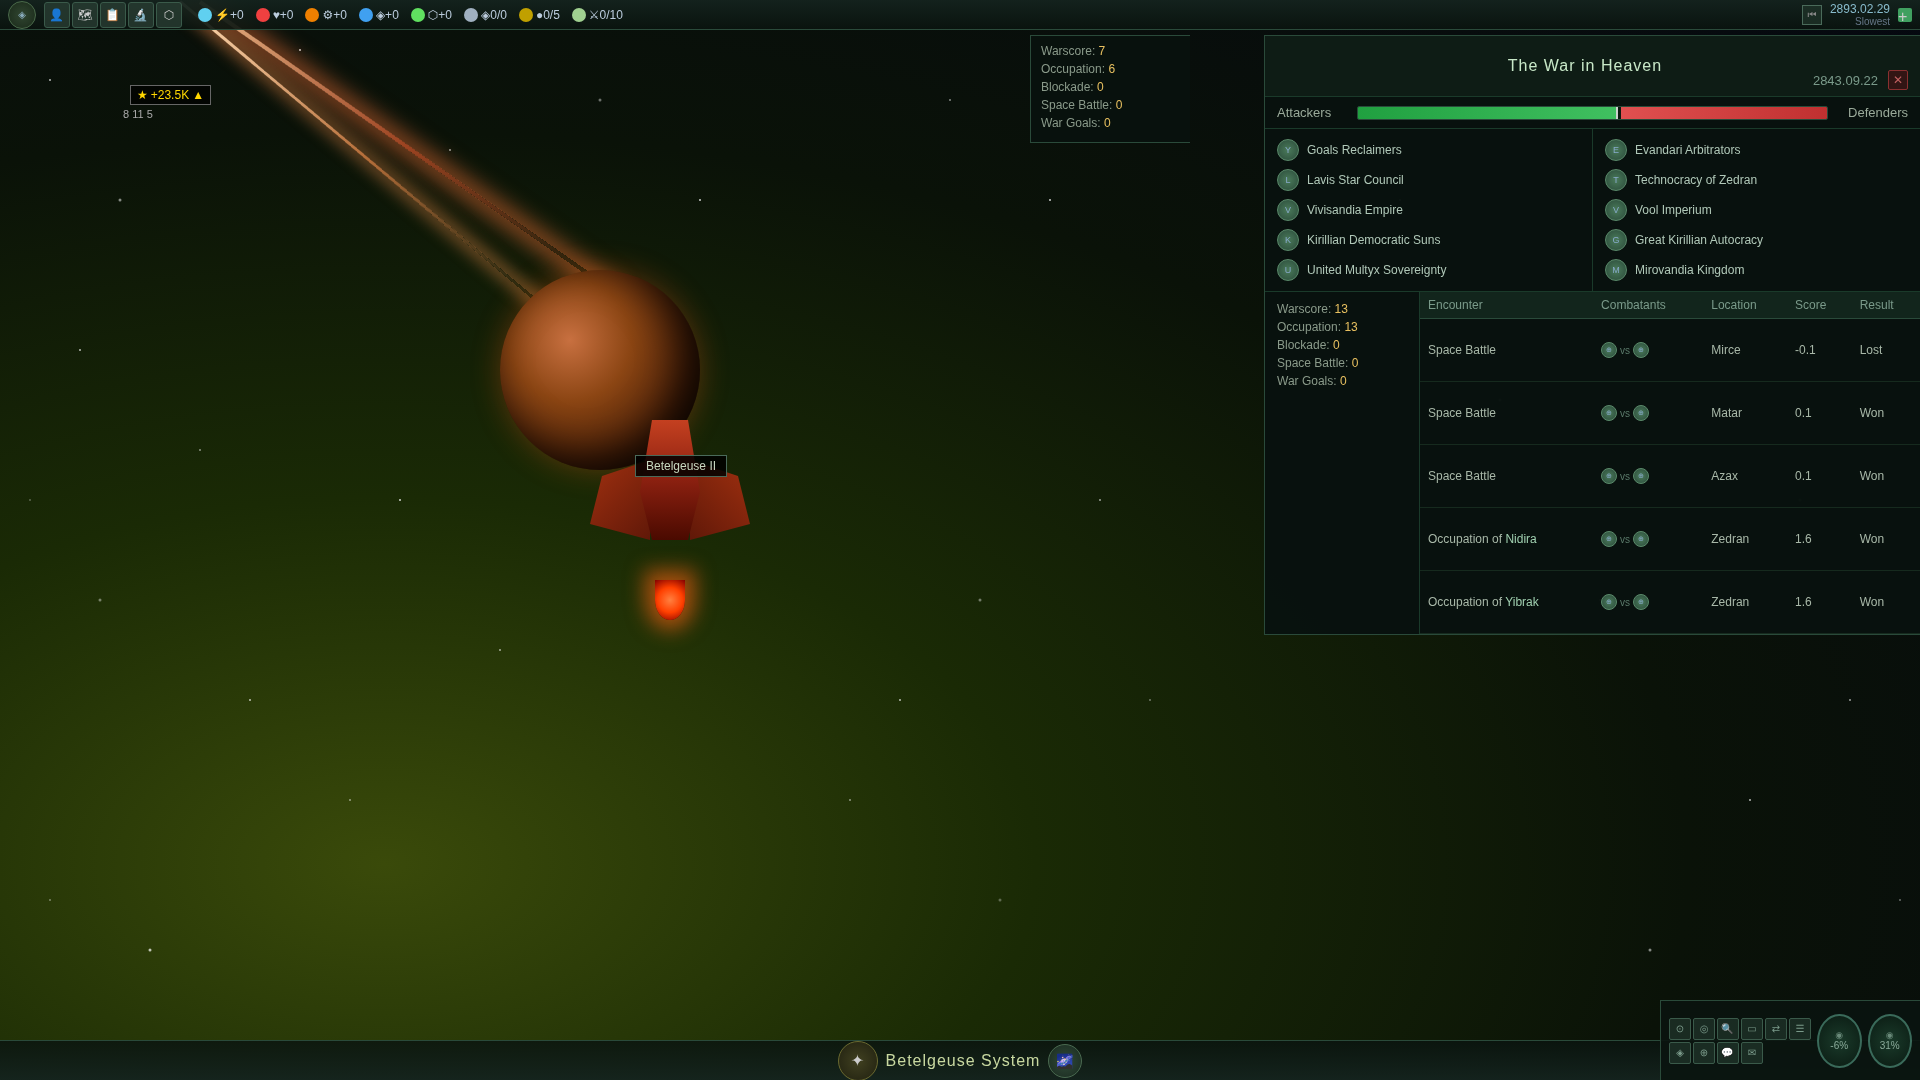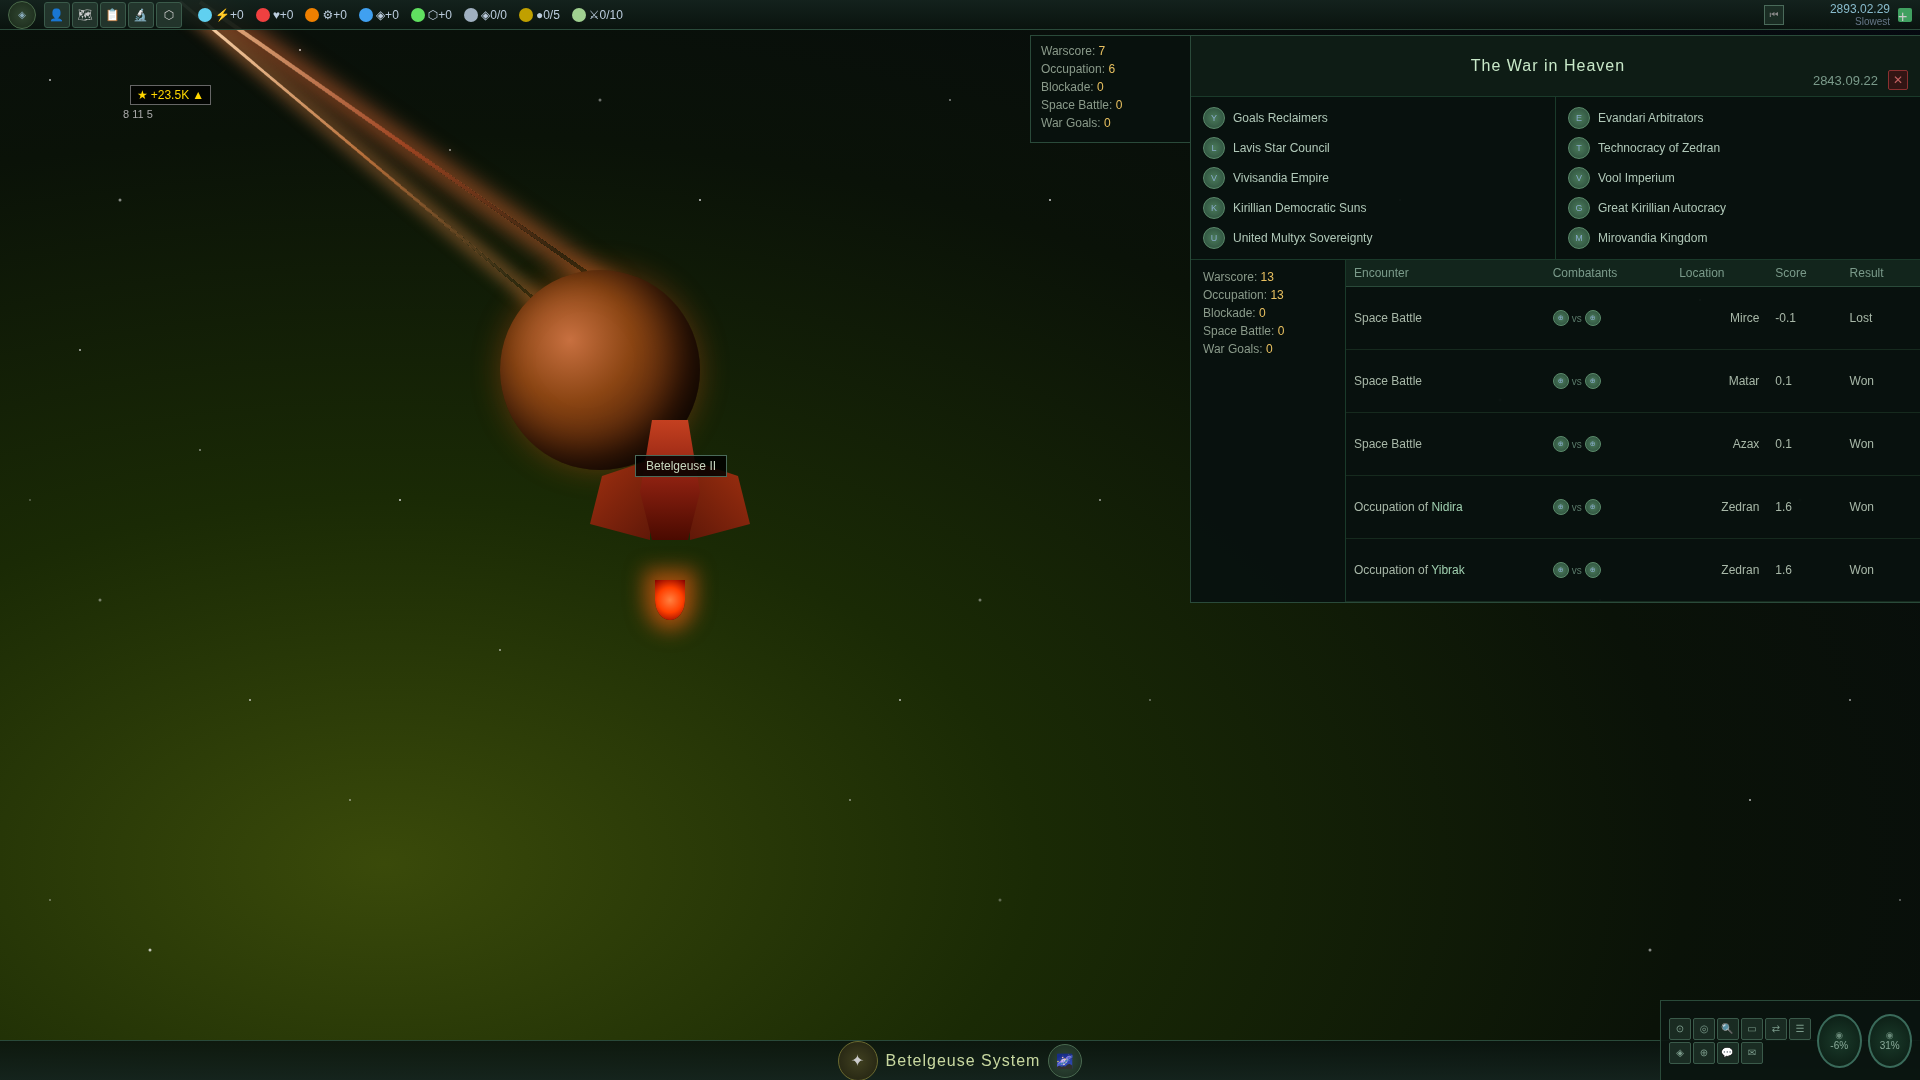--- a/index.html
+++ b/index.html
@@ -351,21 +351,21 @@
       font-size: 10px;
       color: #7a9a8a;
       cursor: pointer;
     }
 
     
     #war-panel {
       position: absolute;
       top: 35px;
       right: 0;
-      width: 730px;
+      width: 656px;
       background: rgba(8, 18, 14, 0.97);
       border: 1px solid #2a4a3a;
       border-right: none;
       z-index: 20;
     }
 
     .war-panel-header {
       display: flex;
       align-items: center;
       justify-content: space-between;
@@ -549,21 +549,21 @@
       color: #8ac;
     }
     .vs-text {
       color: #5a7a6a;
       font-size: 10px;
     }
     .score-neg { color: #e05050; }
     .score-pos { color: #50d070; }
     .result-won { color: #50c870; }
     .result-lost { color: #e05050; margin-top: 40px; }
-    .location-highlight { color: #80c0e0; text-align: right; }
+    .location-highlight { color: #80c0e0; }
 
     
     .encounter-link { color: #a0d0b0; }
 
     
     #right-war-stats {
       position: absolute;
       top: 35px;
       right: 730px;
       width: 160px;
@@ -715,21 +715,21 @@
       <span>●0/5</span>
     </div>
     <div class="res-item">
       <div class="res-icon army"></div>
       <span>⚔0/10</span>
     </div>
   </div>
 
   <div class="top-right">
     <div class="skip-btn">⏮</div>
-    <div style="text-align:right;margin-left:38px;">
+    <div style="text-align:right;">
       <div class="date-display">2893.02.29</div>
       <div class="speed-label">Slowest</div>
     </div>
     <div style="width:14px;height:14px;background:#40a060;border-radius:2px;cursor:pointer;">+</div>
   </div>
 </div>
 
 <div id="right-war-stats">
   <div class="stat-row">
     <span>Warscore:</span>
@@ -757,20 +757,29 @@
 
   <div class="war-panel-header">
     <div style="width:80px;"></div>
     <span class="war-title">The War in Heaven</span>
     <div style="display:flex;align-items:center;gap:10px;margin-top:28px;">
       <span class="war-date">2843.09.22</span>
       <div class="close-btn">✕</div>
     </div>
   </div>
 
+  <div class="war-score-section">
+    <span class="war-side-label">Attackers</span>
+    <div class="war-score-bar">
+      <div class="war-score-fill-left"></div>
+      <div class="war-score-fill-right"></div>
+      <div class="war-score-divider"></div>
+    </div>
+    <span class="war-side-label right">Defenders</span>
+  </div>
 
   <div class="factions-section">
 
     <div class="faction-col left">
       <div class="faction-item">
         <div class="faction-icon">Y</div>
         <span class="faction-name">Goals Reclaimers</span>
       </div>
       <div class="faction-item">
         <div class="faction-icon">L</div>

